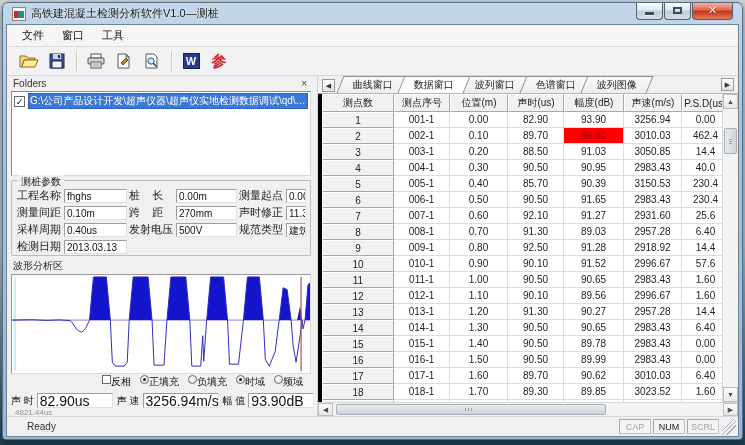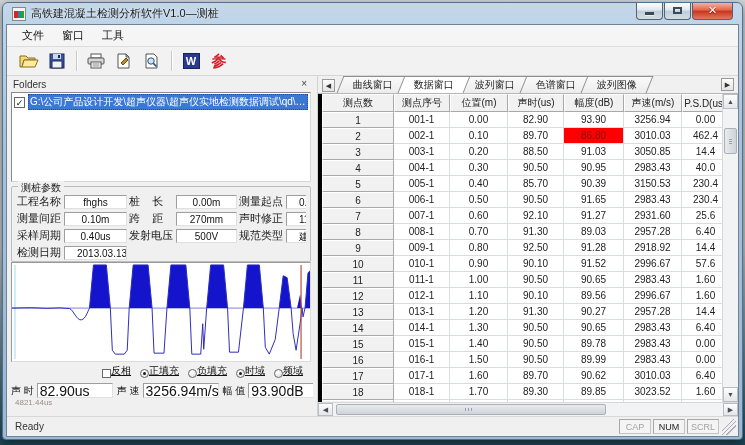--- a/index.html
+++ b/index.html
@@ -53,28 +53,28 @@
   .listbox { height:90px; background:#fff; border:1px solid #8a8a8a; border-right-color:#d7d7d7; border-bottom-color:#d7d7d7; padding:2px; overflow:hidden; }
   .list-item { display:flex; align-items:center; height:14px; }
   .cbx { width:11px; height:11px; background:#fff; border:1px solid #666; font-size:9px; line-height:10px; text-align:center; color:#111; margin-right:3px; flex:none; }
   .path-text { background:#3b77d5; color:#fff; font-size:10px; white-space:nowrap; overflow:hidden; text-overflow:ellipsis; flex:1; padding:0 1px; border:1px dotted #214e9c; }
   
   .groupbox { margin-top:4px; border:1px solid #bdbdbd; border-radius:2px; position:relative; padding:6px 4px 3px 5px; height:76px; }
   .groupbox .legend { position:absolute; top:-6px; left:6px; background:#f0f0f0; padding:0 3px; font-size:10px; color:#222;text-align:center; }
   .pgrid { display:grid; grid-template-columns:110px 108px 1fr; grid-auto-rows:17px; column-gap:2px; }
   .pfield { display:flex; align-items:center; overflow:hidden; }
   .pfield .plabel { font-size:11px; color:#222; width:47px; flex:none; white-space:pre; }
-  .pfield .pinput { flex:1; height:14px; background:#fff; border:1px solid #9e9e9e; border-right-color:#e0e0e0; border-bottom-color:#e0e0e0; font-size:10px; line-height:13px; padding:0 12px; white-space:nowrap; overflow:hidden;text-align:center; }
+  .pfield .pinput { flex:1; height:14px; background:#fff; border:1px solid #9e9e9e; border-right-color:#e0e0e0; border-bottom-color:#e0e0e0; font-size:10px; line-height:13px; padding:0 2px; white-space:nowrap; overflow:hidden; }
   
   .wave-label { font-size:10px; color:#222; padding:3px 0 1px 2px; }
   .waveplot { height:100px; background:#fff; border:1px solid #9a9a9a; border-right-color:#dcdcdc; border-bottom-color:#dcdcdc; position:relative; }
   .waveplot svg { display:block; width:100%; height:100%; }
   
   .wave-controls { height:16px; display:flex; align-items:center; justify-content:flex-end; gap:9px; padding:1px 8px 0 0; font-size:10px; }
-  .wc-item { display:flex; align-items:flex-end; gap:0; cursor:pointer;text-decoration:underline; }
+  .wc-item { display:flex; align-items:flex-start; gap:0; cursor:pointer; }
   .radio { width:9px; height:9px; border:1px solid #6a6a6a; border-radius:50%; background:radial-gradient(circle at 35% 30%,#fff,#dcdcdc); position:relative; flex:none; }
   .wc-item.on .radio::after { content:""; position:absolute; left:2px; top:2px; width:3px; height:3px; border-radius:50%; background:#1a1a1a; }
   .checkbox { width:9px; height:9px; border:1px solid #6a6a6a; background:#fff; flex:none; }
   
   .readouts { height:20px; display:flex; align-items:flex-end; gap:4px; padding-top:3px; }
   .ro { display:flex; align-items:center; gap:3px; }
   .ro .rlabel { font-size:10px; white-space:pre; }
   .ro .rinput { width:76px; height:15px; background:#fff; border:1px solid #9e9e9e; border-right-color:#e0e0e0; border-bottom-color:#e0e0e0; font-size:14px; line-height:14px; padding:0 2px; white-space:nowrap; overflow:hidden;}
   .ro-note { font-size:8px; color:#9a8f86; padding-left:4px; height:8px; overflow:hidden; }
   
@@ -99,21 +99,21 @@
   .vs-btn { height:15px; background:linear-gradient(#fdfdfd,#e4e6e9); border:1px solid #b9bdc4; font-size:7px; text-align:center; line-height:13px; color:#4a4f57; cursor:pointer;}
   .vs-btn.bottom { position:absolute; bottom:0; left:0; right:0; }
   .vs-thumb { position:absolute; top:34px; left:1px; right:1px; height:26px; background:linear-gradient(90deg,#e8eaed,#cfd3d9); border:1px solid #aab0b8; border-radius:2px; cursor:grab;}
   .vs-thumb::after { content:""; position:absolute; left:4px; right:4px; top:10px; height:5px; background:repeating-linear-gradient(180deg,#9aa1ab 0 1px,#fff0 1px 2px); }
   .hscroll { height:14px; background:#f2f3f5; border-top:1px solid #d8d8d8; display:flex; align-items:stretch; position:relative; }
   .hs-btn { width:15px; background:linear-gradient(#fdfdfd,#e4e6e9); border:1px solid #b9bdc4; font-size:7px; text-align:center; line-height:12px; color:#4a4f57; cursor:pointer; flex:none;}
   .hs-btn.right { position:absolute; right:0; top:0; bottom:0; }
   .hs-thumb { position:absolute; left:18px; width:270px; top:1px; bottom:1px; background:linear-gradient(#e8eaed,#cfd3d9); border:1px solid #aab0b8; border-radius:2px; cursor:grab; }
   .hs-thumb::after { content:""; position:absolute; top:3px; bottom:3px; left:128px; width:8px; background:repeating-linear-gradient(90deg,#9aa1ab 0 1px,#fff0 1px 3px); }
   
-  .statusbar { height:20px; background:#f0f0f0; border-top:1px solid #d8d8d8; display:flex; align-items:center; padding:0 2px 0 8px; font-size:10px; color:#333; }
+  .statusbar { height:20px; background:#f0f0f0; border-top:1px solid #d8d8d8; display:flex; align-items:center; padding:0 2px 0 20px; font-size:10px; color:#333; }
   .sb-spacer { flex:1; }
   .sb-ind { width:32px; height:15px; border:1px solid #c4c4c4; border-top-color:#a8a8a8; border-left-color:#a8a8a8; margin-left:2px; text-align:center; line-height:14px; font-size:9px; color:#a2a2a2; background:#f4f4f4;}
   .sb-ind.on { color:#1c1c1c; }
   .sb-grip { width:14px; height:16px; margin-left:3px; background:
     linear-gradient(135deg,#fff0 0 8px,#aab 8px 9px,#fff0 9px 11px,#aab 11px 12px,#fff0 12px 14px,#aab 14px 15px,#fff0 15px); cursor:nwse-resize;}
 </style>
 </head>
 <body>
 
 <div class="window">
@@ -259,20 +259,21 @@
                 <span class="pinput">建筑规范</span>
               </div>
 
               <div class="pfield">
                 <span class="plabel">检测日期</span>
                 <span class="pinput">2013.03.13</span>
               </div>
             </div>
         </div>
 
+        <div class="wave-label">波形分析区</div>
         <div class="waveplot">
           <svg viewBox="0 0 300 100" preserveAspectRatio="none">
             <line x1="3" y1="2" x2="3" y2="98" stroke="#9adbe8" stroke-width="1"></line>
             <line x1="0" y1="46" x2="300" y2="46" stroke="#4949c2" stroke-width="0.7"></line>
             <path fill="#1414cc" stroke="none" d="M0,46 L78,46 L82,2 L95,2 L99,46 L118,46 L122,2 L137,2 L141,46 L156,46 L160,2 L175,2 L179,46 L196,46 L200,2 L213,2 L217,46 L233,46 L237,2 L249,2 L253,46 L269,46 L273,13 L277,15 L281,46 L287,46 L290,32 L292,46 L295,46 L298,10 L300,8 L300,46 Z"></path>
             <path fill="none" stroke="#2b2bbf" stroke-width="1" d="M0,46 L20,45.6 L35,46.3 L48,45.8 L58,46.5 C62,48 65,59 70,58 C74,57 76,50 78,46 L82,2 L95,2 L99,46 L101,89 L104,93 L113,93 L116,89 L118,46 L122,2 L137,2 L141,46 L143,92 L153,92 L156,46 L160,2 L175,2 L179,46 L181,93 L190,93 L192,62 L193,88 L196,46 L200,2 L213,2 L217,46 L219,91 L228,91 L233,46 L237,2 L249,2 L253,46 L255,86 L259,93 L265,78 L269,46 L273,13 L277,15 L281,46 L283,72 L286,89 L290,62 L292,46 L293,55 L295,46 L298,10 L300,8"></path>
             <line x1="291" y1="2" x2="291" y2="98" stroke="#b4503c" stroke-width="1.2"></line>
           </svg>
         </div>
 

